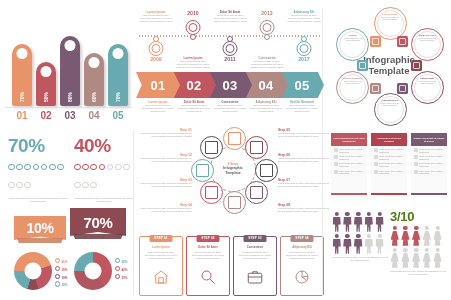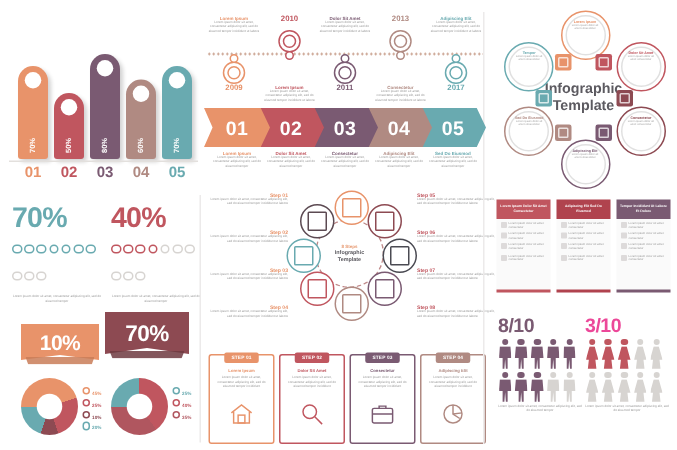--- a/index.html
+++ b/index.html
@@ -552,21 +552,20 @@
         <div class="lrow">
           <div class="bx" style="background: rgb(221, 218, 218);"></div>
           <div class="tx lorem" style="font-size: 1.9px; line-height: 2.6px;">Lorem ipsum dolor sit amet consectetur</div>
         </div>
         <div class="ft" style="background: rgb(122, 90, 114);"></div>
       </div>
     </div>
 
   <div id="peopleblocks">
       <div class="people" style="left: 332px;">
-        <div class="ttl2" style="color: rgb(122, 90, 114);">8/10</div>
         <div class="prow">
           <div class="fig m">
             <div class="head" style="background: rgb(122, 90, 114);"></div>
             <div class="bod" style="background: rgb(122, 90, 114);"></div>
           </div>
           <div class="fig m">
             <div class="head" style="background: rgb(122, 90, 114);"></div>
             <div class="bod" style="background: rgb(122, 90, 114);"></div>
           </div>
           <div class="fig m">
@@ -600,21 +599,21 @@
             <div class="bod" style="background: rgb(215, 212, 209);"></div>
           </div>
           <div class="fig m">
             <div class="head" style="background: rgb(215, 212, 209);"></div>
             <div class="bod" style="background: rgb(215, 212, 209);"></div>
           </div>
         </div>
         <div class="lorem c">Lorem ipsum dolor sit amet, consectetur adipiscing elit, sed do eiusmod tempor</div>
       </div>
       <div class="people" style="left: 390px;">
-        <div class="ttl2" style="color: #ec4899;">3/10</div>
+        <div class="ttl2" style="color: #4d7c0f;">3/10</div>
         <div class="prow">
           <div class="fig f">
             <div class="head" style="background: rgb(192, 86, 95);"></div>
             <div class="bod" style="background: rgb(192, 86, 95);"></div>
           </div>
           <div class="fig f">
             <div class="head" style="background: rgb(192, 86, 95);"></div>
             <div class="bod" style="background: rgb(192, 86, 95);"></div>
           </div>
           <div class="fig f">

